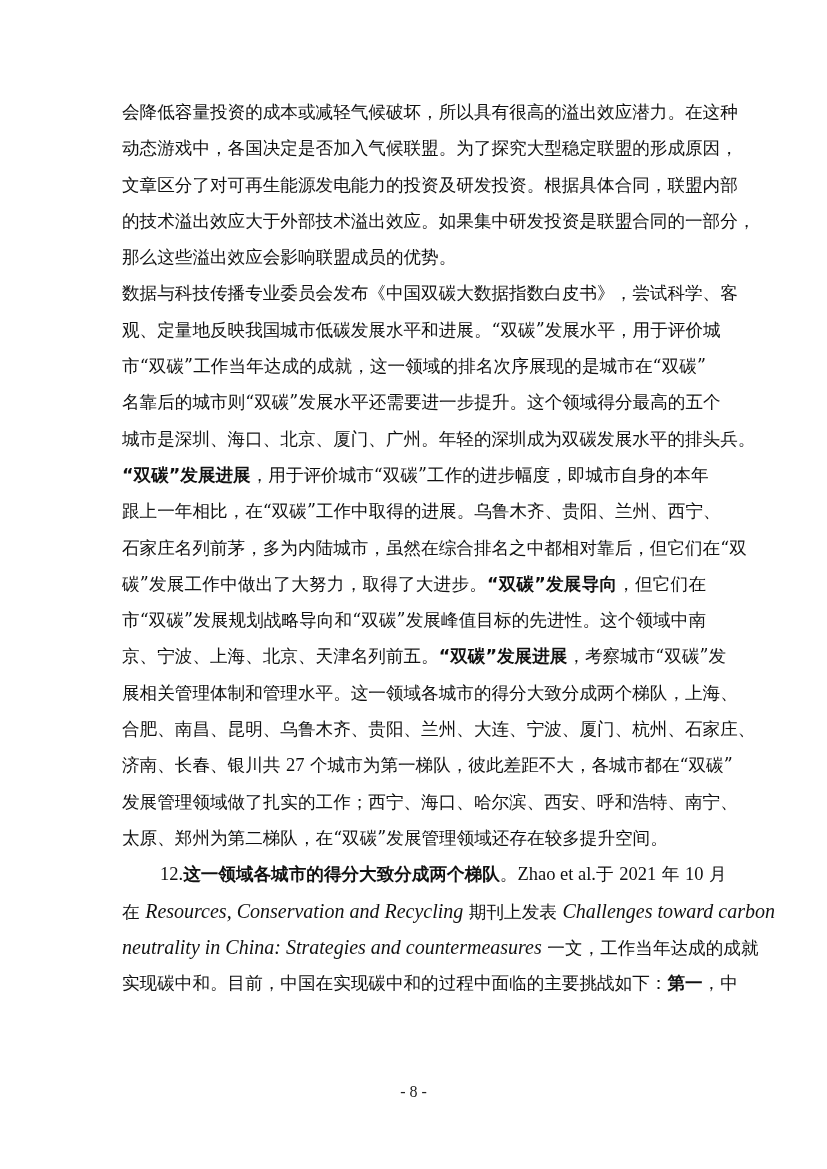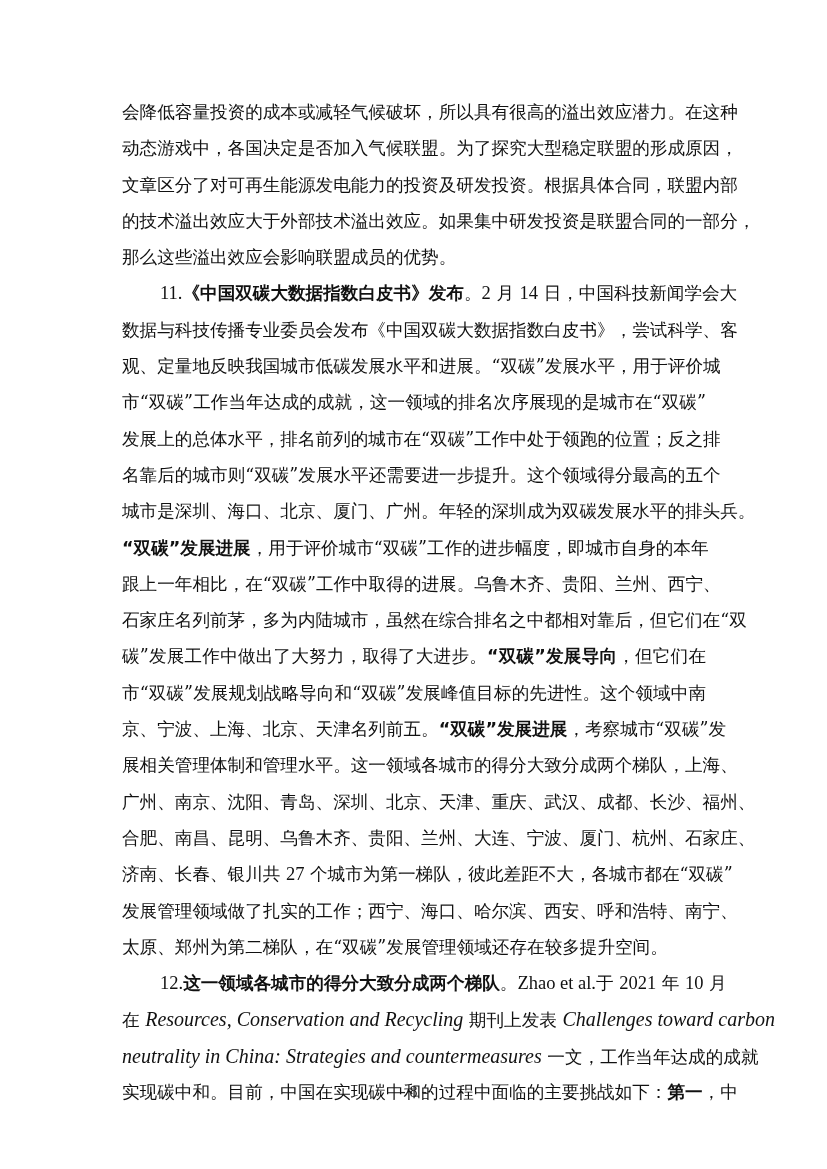--- a/index.html
+++ b/index.html
@@ -23,35 +23,32 @@
 <div class="page">
   <div class="content" id="content">
       <div>
         <div class="line"><span>会降低容量投资的成本或减轻气候破坏，所以具有很高的溢出效应潜力。在这种</span></div>
         <div class="line"><span>动态游戏中，各国决定是否加入气候联盟。为了探究大型稳定联盟的形成原因，</span></div>
         <div class="line"><span>文章区分了对可再生能源发电能力的投资及研发投资。根据具体合同，联盟内部</span></div>
         <div class="line"><span>的技术溢出效应大于外部技术溢出效应。如果集中研发投资是联盟合同的一部分，</span></div>
         <div class="line last"><span>那么这些溢出效应会影响联盟成员的优势。</span></div>
       </div>
       <div>
-        <div class="line indent"><span class="latin">11.</span><span class="b">《中国双碳大数据指数白皮书》发布</span><span>。</span><span class="latin">2</span><span> 月 </span><span class="latin">14</span><span> 日，中国科技新闻学会大</span></div>
         <div class="line"><span>数据与科技传播专业委员会发布《中国双碳大数据指数白皮书》，尝试科学、客</span></div>
         <div class="line"><span>观、定量地反映我国城市低碳发展水平和进展。“双碳”发展水平，用于评价城</span></div>
         <div class="line"><span>市“双碳”工作当年达成的成就，这一领域的排名次序展现的是城市在“双碳”</span></div>
-        <div class="line"><span>发展上的总体水平，排名前列的城市在“双碳”工作中处于领跑的位置；反之排</span></div>
         <div class="line"><span>名靠后的城市则“双碳”发展水平还需要进一步提升。这个领域得分最高的五个</span></div>
         <div class="line"><span>城市是深圳、海口、北京、厦门、广州。年轻的深圳成为双碳发展水平的排头兵。</span></div>
         <div class="line"><span class="b">“双碳”发展进展</span><span>，用于评价城市“双碳”工作的进步幅度，即城市自身的本年</span></div>
         <div class="line"><span>跟上一年相比，在“双碳”工作中取得的进展。乌鲁木齐、贵阳、兰州、西宁、</span></div>
         <div class="line"><span>石家庄名列前茅，多为内陆城市，虽然在综合排名之中都相对靠后，但它们在“双</span></div>
         <div class="line"><span>碳”发展工作中做出了大努力，取得了大进步。</span><span class="b">“双碳”发展导向</span><span>，但它们在</span></div>
         <div class="line"><span>市“双碳”发展规划战略导向和“双碳”发展峰值目标的先进性。这个领域中南</span></div>
         <div class="line"><span>京、宁波、上海、北京、天津名列前五。</span><span class="b">“双碳”发展进展</span><span>，考察城市“双碳”发</span></div>
         <div class="line"><span>展相关管理体制和管理水平。这一领域各城市的得分大致分成两个梯队，上海、</span></div>
-        <div class="line"><span>广州、南京、沈阳、青岛、深圳、北京、天津、重庆、武汉、成都、长沙、福州、</span></div>
         <div class="line"><span>合肥、南昌、昆明、乌鲁木齐、贵阳、兰州、大连、宁波、厦门、杭州、石家庄、</span></div>
         <div class="line"><span>济南、长春、银川共 </span><span class="latin">27</span><span> 个城市为第一梯队，彼此差距不大，各城市都在“双碳”</span></div>
         <div class="line"><span>发展管理领域做了扎实的工作；西宁、海口、哈尔滨、西安、呼和浩特、南宁、</span></div>
         <div class="line last"><span>太原、郑州为第二梯队，在“双碳”发展管理领域还存在较多提升空间。</span></div>
       </div>
       <div>
         <div class="line indent"><span class="latin">12.</span><span class="b">这一领域各城市的得分大致分成两个梯队</span><span>。</span><span class="latin">Zhao et al.</span><span>于 </span><span class="latin">2021</span><span> 年 </span><span class="latin">10</span><span> 月</span></div>
         <div class="line"><span>在 </span><span class="i">Resources, Conservation and Recycling</span><span> 期刊上发表 </span><span class="i">Challenges toward carbon</span></div>
         <div class="line"><span class="i">neutrality in China: Strategies and countermeasures</span><span> 一文，工作当年达成的成就</span></div>
         <div class="line"><span>实现碳中和。目前，中国在实现碳中和的过程中面临的主要挑战如下：</span><span class="b">第一</span><span>，中</span></div>

